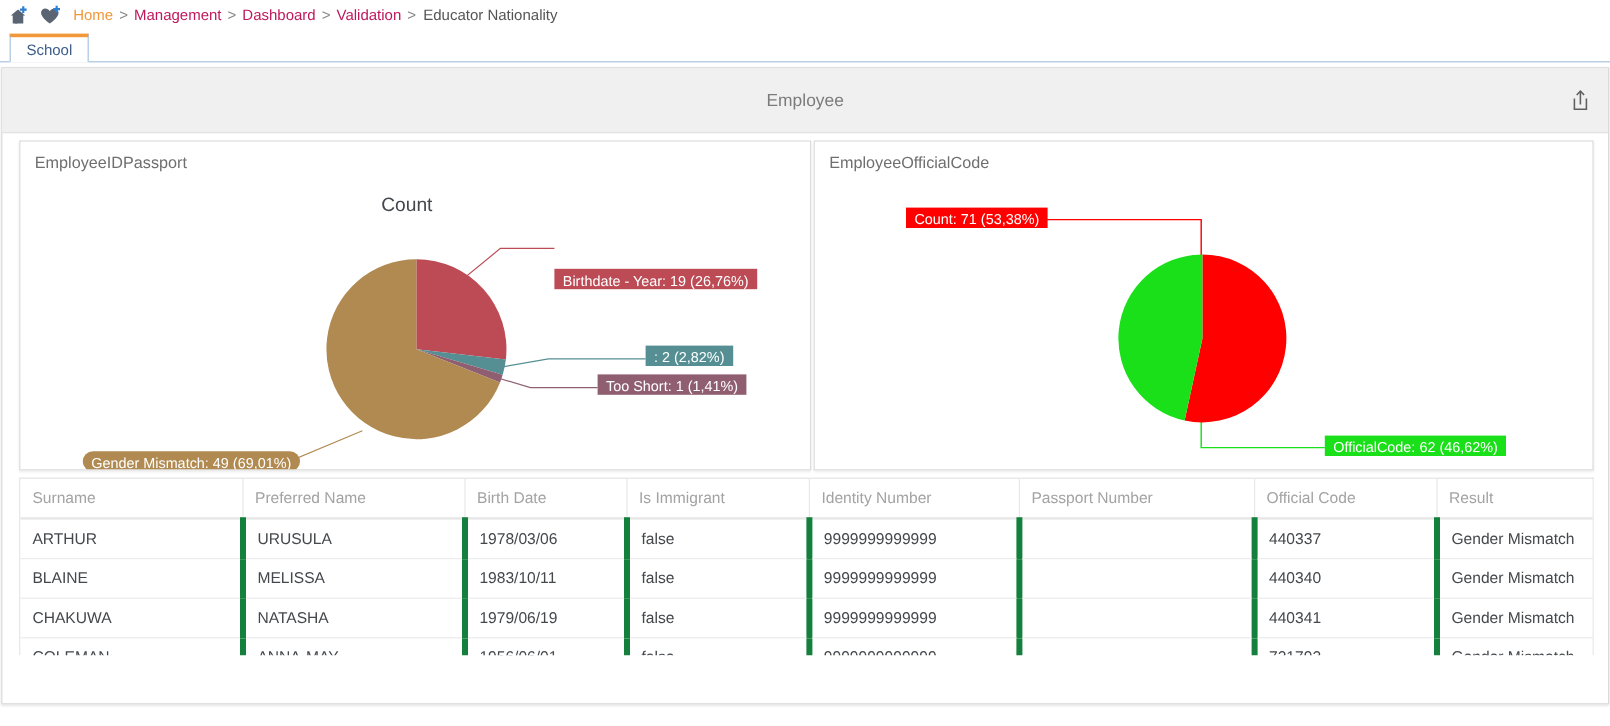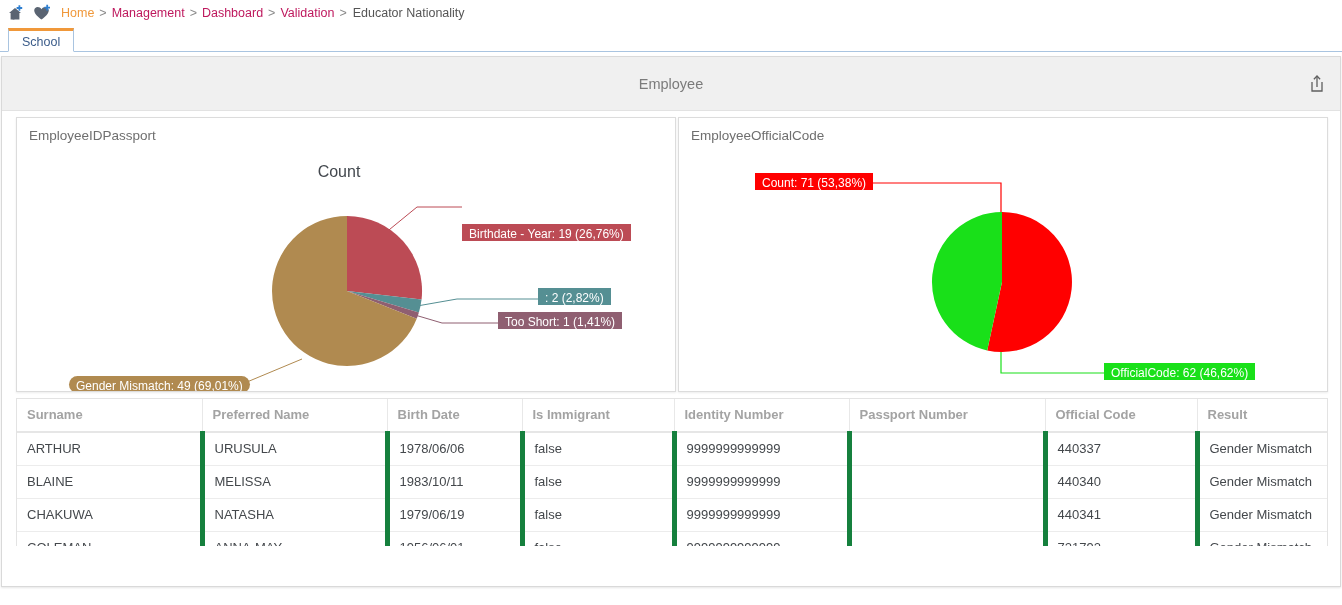--- a/index.html
+++ b/index.html
@@ -158,21 +158,21 @@
     background: #fff;
   }
   table.grid {
     width: 1312px;
     border-collapse: collapse;
     table-layout: fixed;
     font-size: 13px;
   }
   table.grid th {
     text-align: left;
-    font-weight: bold;
+    font-weight: normal;
     color: #a3a3a3;
     font-size: 13px;
     padding: 8px 0 9px 10px;
     border-right: 1px solid #e8e8e8;
     border-bottom: 2px solid #e6e6e6;
     background: #ffffff;
   }
   table.grid td {
     color: #44484c;
     padding: 8px 0 9px 10px;
@@ -317,21 +317,21 @@
               <th>Identity Number</th>
               <th>Passport Number</th>
               <th>Official Code</th>
               <th>Result</th>
             </tr>
           </thead>
           <tbody>
             <tr>
               <td>ARTHUR</td>
               <td>URUSULA</td>
-              <td>1978/06/06</td>
+              <td>1978/03/06</td>
               <td>false</td>
               <td>9999999999999</td>
               <td></td>
               <td>440337</td>
               <td>Gender Mismatch</td>
             </tr>
             <tr>
               <td>BLAINE</td>
               <td>MELISSA</td>
               <td>1983/10/11</td>

